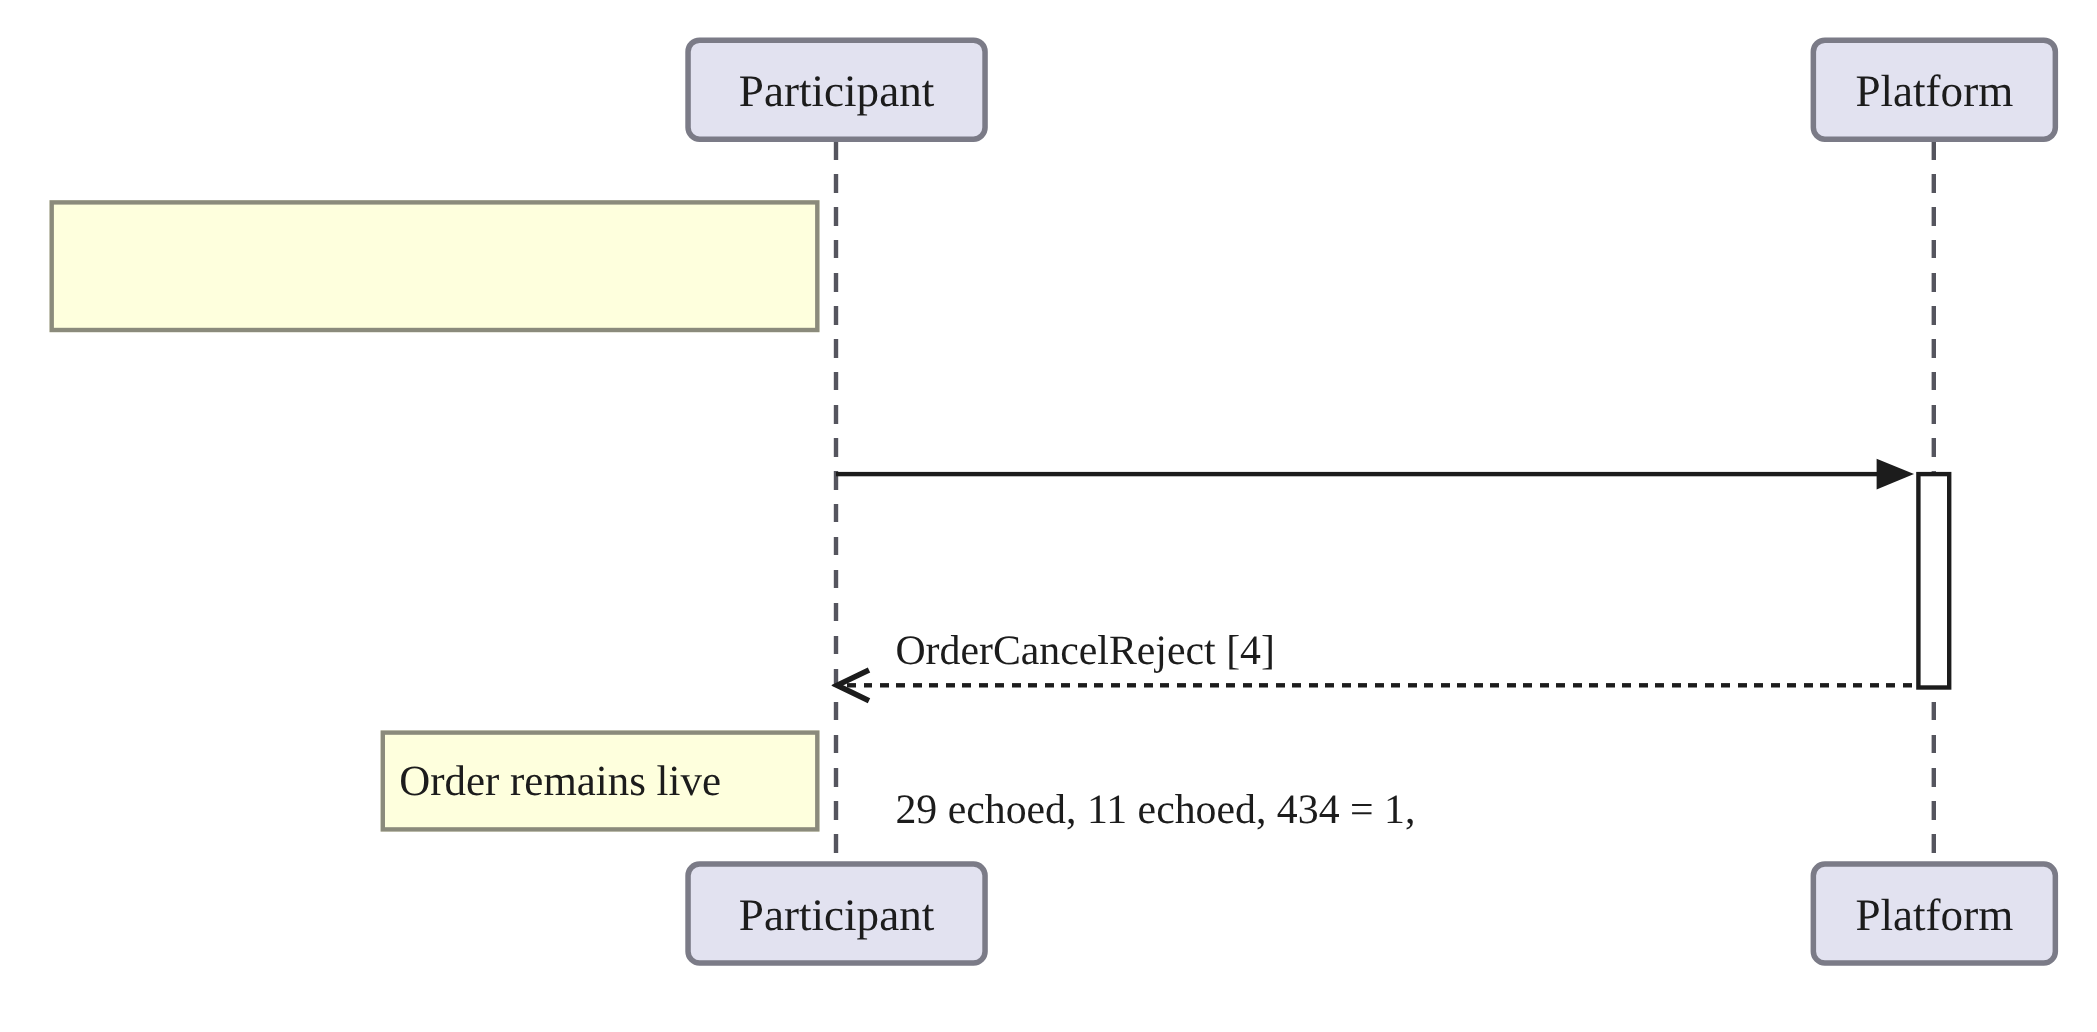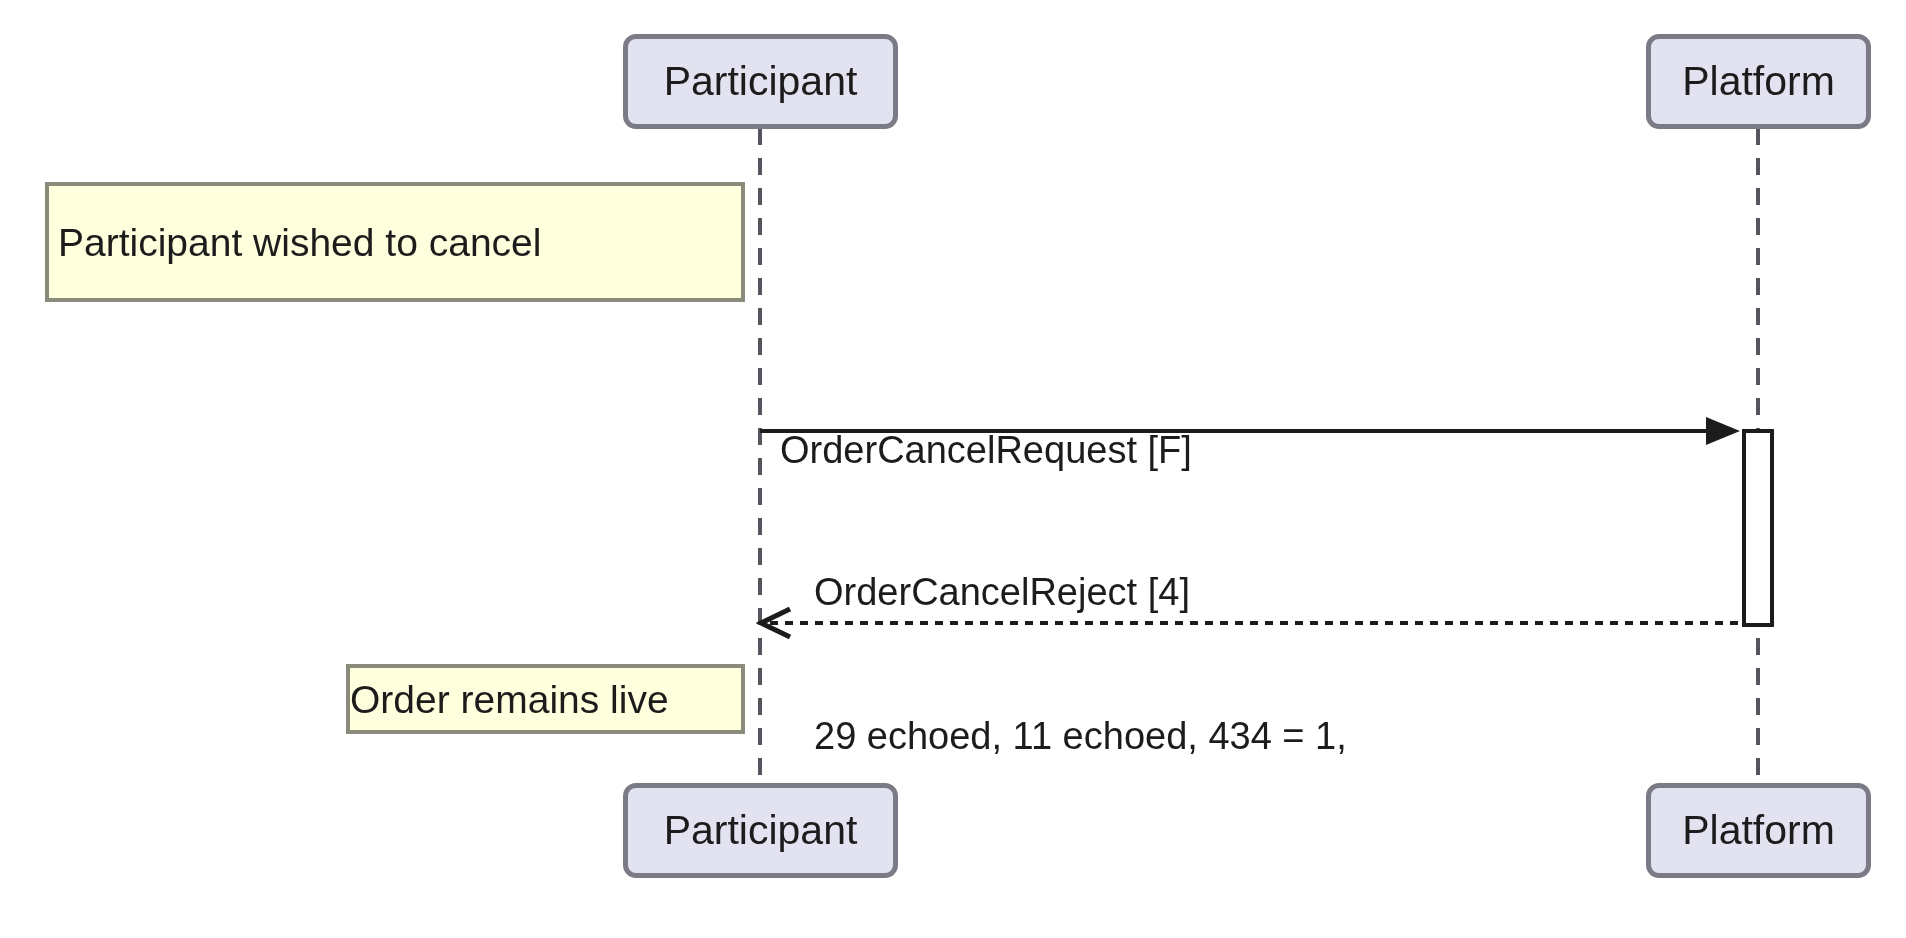--- a/index.html
+++ b/index.html
@@ -1,21 +1,21 @@
 <!DOCTYPE html>
 <html><head>
 <meta charset="utf-8">
 <style>
   html, body { margin: 0; padding: 0; background: #ffffff; }
   .canvas {
     position: relative;
     width: 1906px;
     height: 938px;
     background: #ffffff;
-    font-family: Liberation Sans, sans-serif;
+    font-family: Liberation Serif, serif;
     color: #1c1c1c;
     overflow: hidden;
   }
 
   
   .actor-box {
     position: absolute;
     box-sizing: border-box;
     background: #e2e2f0;
     border: 5px solid #7b7b87;
@@ -49,21 +49,21 @@
     background: #feffdd;
     border: 4px solid #8b8b7c;
     display: flex;
     flex-direction: column;
     justify-content: center;
     font-size: 39px;
     line-height: 49px;
     white-space: pre;
   }
   #note-cancel-intent { left: 45px;  top: 182px; width: 700px; height: 120px; padding-left: 9px; }
-  #note-order-live    { left: 346px; top: 664px; width: 399px; height: 70px;  }
+  #note-order-live    { left: 346px; top: 664px; width: 399px; height: 92px;  padding-left: 13px; }
 
   
   .msg-label {
     position: absolute;
     font-size: 38px;
     line-height: 48px;
     white-space: pre;
     color: #1c1c1c;
   }
   #msg1-label { left: 780px; top: 330px; }
@@ -113,25 +113,23 @@
   <div class="lifeline" id="lifeline-platform"></div>
 
   <div class="actor-box" id="actor-top-participant">
     <span>Participant</span>
   </div>
   <div class="actor-box" id="actor-top-platform">
     <span>Platform</span>
   </div>
 
   <div class="note" id="note-cancel-intent">
-    <div>Participant wished to cancel</div>
   </div>
 
   <div class="msg-label" id="msg1-label">
-    <div>OrderCancelRequest [F]</div>
   </div>
   <div id="msg1-line"></div>
   <div id="msg1-arrowhead"></div>
 
   <div id="activation-platform"></div>
 
   <div class="msg-label" id="msg2-label">
     <div>OrderCancelReject [4]</div>
     <div>29 echoed, 11 echoed, 434 = 1,</div>
   </div>

